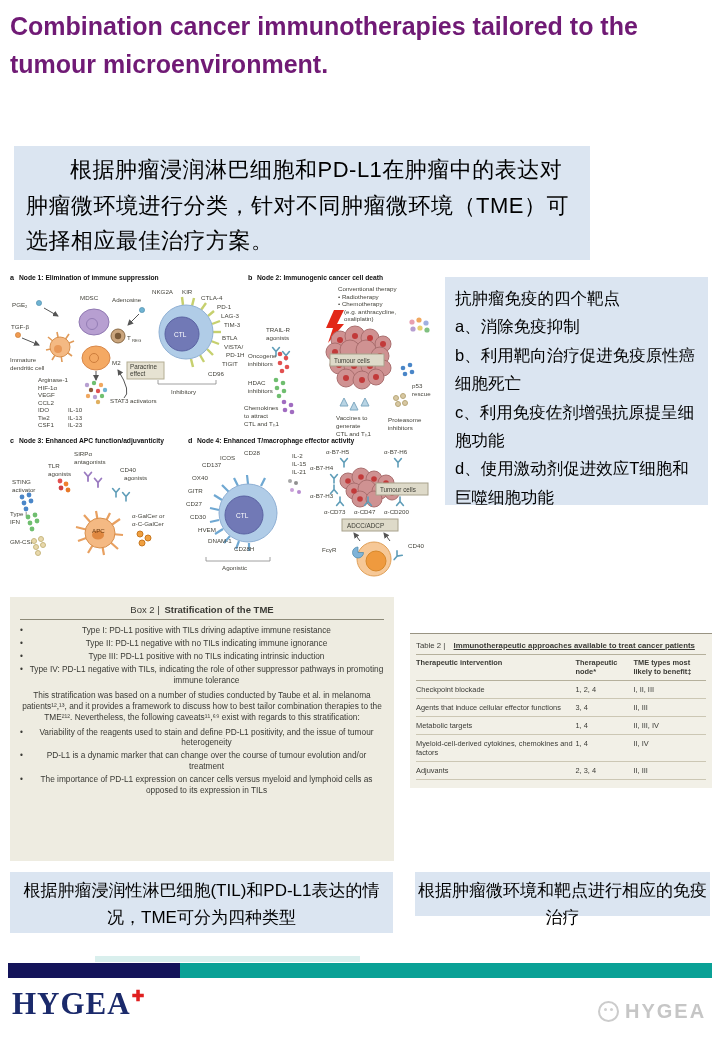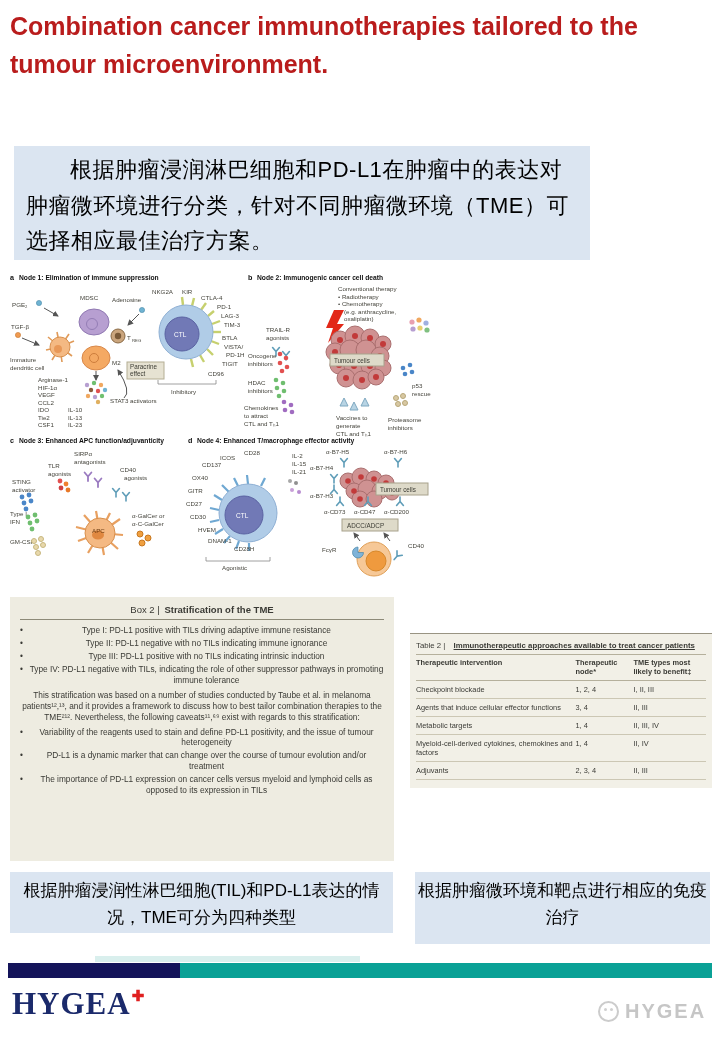--- a/index.html
+++ b/index.html
@@ -1,21 +1,21 @@
 <!DOCTYPE html>
 <html><head>
 <meta charset="utf-8">
 <style>
   html,body{margin:0;padding:0;background:#fff;}
   .page{position:relative;width:720px;height:1040px;background:#fff;overflow:hidden;
         font-family:"Liberation Sans",sans-serif;color:#000;}
   .abs{position:absolute;}
   .bluebox{background:#dbe5f1;}
   
-  .title{left:10px;top:8px;width:702px;font-size:25px;font-weight:bold;line-height:1.5;color:#b91c1c;}
+  .title{left:10px;top:8px;width:702px;font-size:25px;font-weight:bold;line-height:1.5;color:#701a75;}
   .cite{left:18px;top:95px;width:694px;height:38px;display:flex;align-items:center;font-size:20px;color:#1a1a1a;}
   .cite .c1{margin-left:10px;}
   .cite .c2{margin-left:62px;}
   
   .intro{left:14px;top:146px;width:576px;height:114px;font-size:22px;line-height:1.62;padding:6px 12px 0 12px;box-sizing:border-box;}
   .intro p{margin:0;text-indent:2em;letter-spacing:.5px;}
   
   .figure{left:8px;top:270px;width:434px;height:322px;background:#fff;}
   svg{position:absolute;overflow:visible;}
   .lb{font-size:6.2px;fill:#45443c;}
@@ -38,21 +38,21 @@
   
   .table2{left:410px;top:633px;width:302px;background:#f2f0e7;box-sizing:border-box;padding:5px 6px 8px 6px;border-top:1px solid #999483;color:#3a3a35;}
   .t2-head{font-size:7.8px;white-space:nowrap;overflow:hidden;margin:2px 0 4px 0;}
   .t2-head b{margin-left:6px;text-decoration:underline;}
   .table2 table{width:100%;border-collapse:collapse;font-size:7.4px;color:#3a3a35;}
   .table2 th{text-align:left;font-size:7.4px;vertical-align:top;padding:3px 3px 4px 0;border-top:1px solid #b5b09c;border-bottom:1px solid #b5b09c;}
   .table2 td{vertical-align:top;padding:4px 3px 4px 0;border-bottom:1px solid #ccc7b4;}
   
   .cap{font-size:17px;line-height:1.6;text-align:center;box-sizing:border-box;padding-top:5px;}
   .cap-left{left:10px;top:872px;width:383px;height:61px;}
-  .cap-right{left:415px;top:872px;width:295px;height:72px;}
+  .cap-right{left:415px;top:872px;width:295px;height:44px;}
   
   .strip{left:95px;top:956px;width:265px;height:6px;background:#d9efed;}
   .bar-navy{left:8px;top:963px;width:172px;height:15px;background:#14145a;}
   .bar-teal{left:180px;top:963px;width:532px;height:15px;background:#0aa196;}
   .logo{left:12px;top:986px;font-family:"Liberation Serif",serif;font-weight:bold;font-size:31px;color:#1b2a6b;letter-spacing:1px;}
   .logo sup{font-size:15px;color:#e02020;position:relative;top:-2px;left:1px;}
   .wm{left:598px;top:1000px;display:flex;align-items:center;color:#c2c2c2;}
   .wm-icon{width:17px;height:17px;border:2px solid #cccccc;border-radius:50%;margin-right:6px;position:relative;}
   .wm-icon:after{content:"";position:absolute;left:4px;top:5px;width:3px;height:3px;border-radius:50%;background:#d0d0d0;box-shadow:6px 0 0 #d0d0d0;}
   .wm-text{font-size:20px;letter-spacing:2px;font-weight:bold;color:#c6c6c6;}
@@ -459,20 +459,27 @@
       </g>
       <text x="136" y="119" class="lb">FcγR</text>
       <g>
         <path d="M172,114 a5.5,5.5 0 1 0 5.5,5.5 L172,119.5 Z" fill="#7fb3d8" stroke="#4a86a8" stroke-width=".7"></path>
       </g>
       <text x="222" y="115" class="lb">CD40</text>
       <use href="#abY" transform="translate(212,122) rotate(40)"></use>
     </svg>
   </div>
 
+  <div class="abs rightbox bluebox">
+    <div>抗肿瘤免疫的四个靶点</div>
+    <div>a、消除免疫抑制</div>
+    <div>b、利用靶向治疗促进免疫原性癌细胞死亡</div>
+    <div>c、利用免疫佐剂增强抗原提呈细胞功能</div>
+    <div>d、使用激动剂促进效应T细胞和巨噬细胞功能</div>
+  </div>
 
   <div class="abs box2">
     <div class="box2-head">
       <span>Box 2</span>
       <span>|</span>
       <b>Stratification of the TME</b>
     </div>
     <ul>
       <li>Type I: PD-L1 positive with TILs driving adaptive immune resistance</li>
       <li>Type II: PD-L1 negative with no TILs indicating immune ignorance</li>

